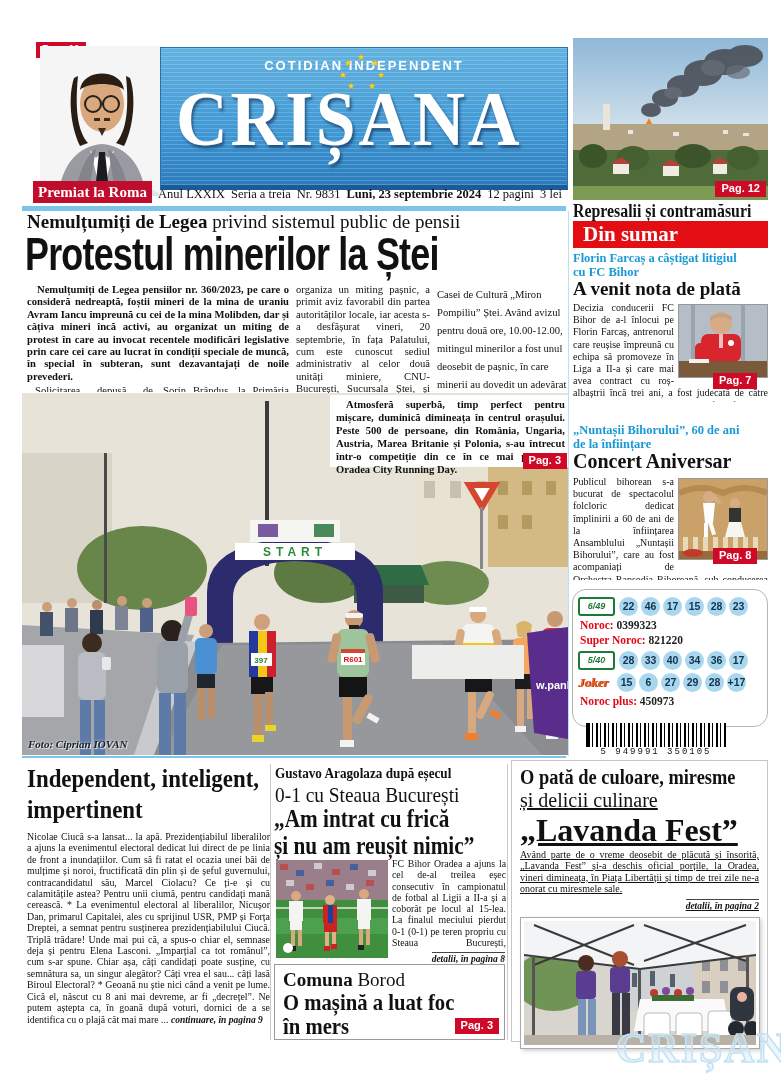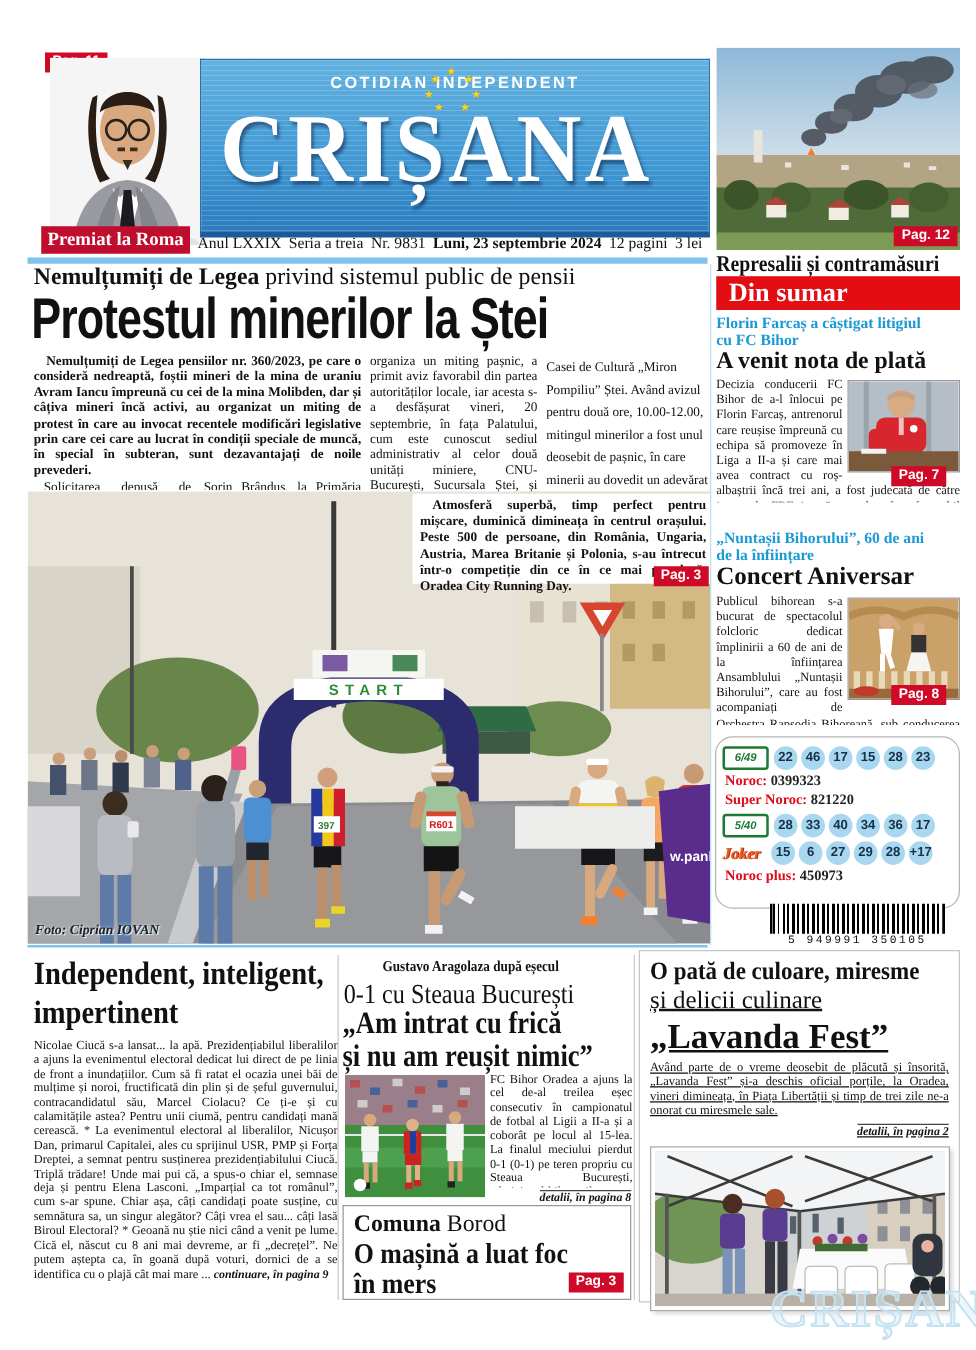--- a/index.html
+++ b/index.html
@@ -51,21 +51,21 @@
   .lrow{display:flex;align-items:center;margin-bottom:3px;}
   .llogo{width:33px;height:15px;border:2px solid #1d7a34;border-radius:3px;color:#1d7a34;
     font:bold italic 9px "Liberation Sans",sans-serif;text-align:center;line-height:15px;margin-right:4px;background:#fff;flex:none;}
   .jokerlogo{width:37px;color:#e8650f;font:bold italic 13px "Liberation Serif",serif;margin-right:2px;flex:none;
     text-shadow:1px 0 0 #b23;}
   .ball{width:19px;height:19px;border-radius:50%;background:#a9d7f0;color:#13324a;
     font:bold 10.5px "Liberation Sans",sans-serif;text-align:center;line-height:19px;margin-right:3px;flex:none;}
   .lred{font:bold 11.5px "Liberation Serif",serif;color:#e00b18;margin:0 0 3px 2px;}
   .lred b{color:#222;}
   
-  #barcode{left:601px;top:723px;width:140px;height:36px;text-align:center;padding-left:15px;}
+  #barcode{left:571px;top:723px;width:140px;height:36px;text-align:center;padding-left:15px;}
   #barcode .bars{height:24px;background:repeating-linear-gradient(90deg,#000 0 2px,#fff 2px 4px,#000 4px 5px,#fff 5px 8px);
     border-left:2px solid #000;border-right:2px solid #000;}
   #barcode .digits{font:9px "Liberation Mono",monospace;letter-spacing:2px;}
   
   .h-serif{font-family:"Liberation Serif",serif;font-weight:bold;}
   #borod-box{left:274px;top:964px;width:231px;height:76px;border:1px solid #9a9a9a;
     box-sizing:border-box;padding:4px 8px;}
   #lavanda-col{left:511px;top:760px;width:257px;height:282px;border:1px solid #c6c6c6;
     box-sizing:border-box;padding:5px 8px;text-decoration:underline;}
   #watermark{left:616px;top:1024px;font:bold 42px "Liberation Serif",serif;letter-spacing:2px;
@@ -459,21 +459,21 @@
       <span class="cx s88">Independent, inteligent,</span><br>
       <span class="cx s88">impertinent</span>
     </div>
     <div class="jtext" style="margin-top:6px;font-size:9.9px;line-height:11.4px;height:218px;overflow:hidden;">
       <span style="display:inline;text-indent:10px;">Nicolae Ciucă s-a lansat... la apă. Prezidențiabilul liberalilor a ajuns la evenimentul electoral dedicat lui direct de pe linia de front a inundațiilor. Cum să fi ratat el ocazia unei băi de mulțime și noroi, fructificată din plin și de șeful guvernului, contracandidatul său, Marcel Ciolacu? Ce ți-e și cu calamitățile astea? Pentru unii ciumă, pentru candidați mană cerească. * La evenimentul electoral al liberalilor, Nicușor Dan, primarul Capitalei, ales cu sprijinul USR, PMP și Forța Dreptei, a semnat pentru susținerea prezidențiabilului Ciucă. Triplă trădare! Unde mai pui că, a spus-o chiar el, semnase deja și pentru Elena Lasconi. „Imparțial ca tot românul”, cum s-ar spune. Chiar așa, câți candidați poate susține, cu semnătura sa, un singur alegător? Câți vrea el sau... câți lasă Biroul Electoral? * Geoană nu știe nici când a venit pe lume. Cică el, născut cu 8 ani mai devreme, ar fi „decrețel”. Ne putem aștepta ca, în goană după voturi, dornici de a se identifica cu o plajă cât mai mare ... </span>
       <span class="cont" style="border-top:none;">continuare, în pagina 9</span>
     </div>
   </div>
 
   <div class="abs" style="left:275px;top:763px;width:230px;">
-    <div style="font-weight:bold;font-size:12px;line-height:21px;margin-left:31px;"><span class="cx s88">Gustavo Aragolaza după eșecul</span></div>
+    <div style="font-weight:bold;font-size:15px;line-height:21px;"><span class="cx s88">Gustavo Aragolaza după eșecul</span></div>
     <div style="font-size:22px;line-height:21px;"><span class="cx s88">0-1 cu Steaua București</span></div>
   </div>
   <div class="abs h-serif" style="left:274px;top:805px;width:232px;font-size:25px;line-height:27px;">
     <span class="cx s85">„Am intrat cu frică</span><br>
     <span class="cx s85">și nu am reușit nimic”</span>
   </div>
   <div class="ph" style="left:276px;top:860px;width:112px;height:98px;">
     <svg width="112" height="98" viewBox="0 0 112 98">
       <rect width="112" height="40" fill="#9a7f8a"></rect>
       <g opacity=".8">
@@ -532,21 +532,21 @@
     <div class="h-serif" style="font-size:23px;line-height:24px;">
       <span class="cx s90">O mașină a luat foc</span><br>
       <span class="cx s90">în mers</span>
     </div>
     <span class="badge" style="position:absolute;right:5px;bottom:5px;">Pag. 3</span>
   </div>
 
   <div id="lavanda-col" class="abs">
     <div style="font-weight:bold;font-size:20px;line-height:23px;"><span class="cx s92">O pată de culoare, miresme</span></div>
     <div style="font-size:20px;line-height:23px;">și delicii culinare</div>
-    <div class="h-serif" style="font-size:28px;line-height:32px;margin-top:2px;">„Lavanda Fest”</div>
+    <div class="h-serif" style="font-size:32px;line-height:32px;margin-top:2px;">„Lavanda Fest”</div>
     <div class="jtext" style="font-size:10px;line-height:11.3px;margin-top:3px;">
       <span style="display:inline;">Având parte de o vreme deosebit de plăcută și însorită, „Lavanda Fest” și-a deschis oficial porțile, la Oradea, vineri dimineața, în Piața Libertății și timp de trei zile ne-a onorat cu miresmele sale.</span>
     </div>
     <div style="text-align:right;margin-top:1px;"><span class="cont">detalii, în pagina 2</span></div>
     <div class="photo-frame" style="margin-top:4px;width:232px;height:124px;">
       <svg width="232" height="124" viewBox="0 0 232 124">
         <rect width="232" height="124" fill="#d8d5cf"></rect>
         <ellipse cx="30" cy="60" rx="40" ry="30" fill="#6f9455"></ellipse>
         <rect x="90" y="40" width="80" height="50" fill="#cfd2d4"></rect>
         <rect x="170" y="30" width="62" height="60" fill="#d9cfc0"></rect>

